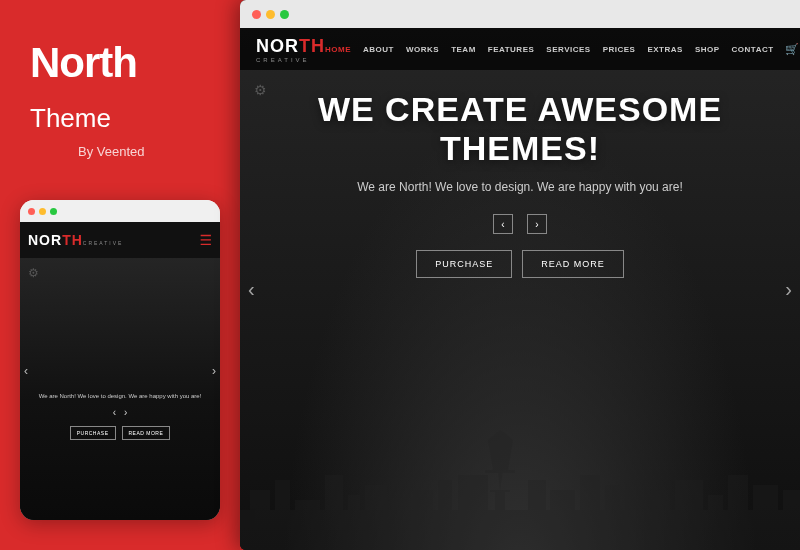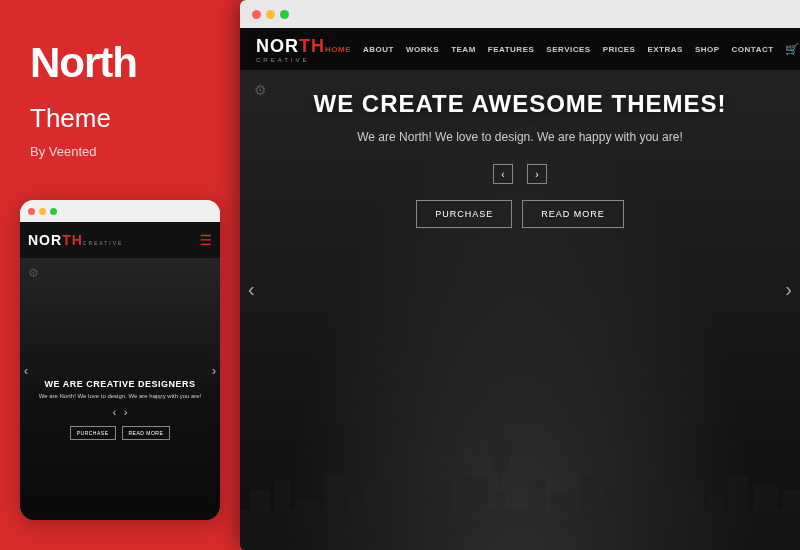--- a/index.html
+++ b/index.html
@@ -35,20 +35,21 @@
       font-size: 26px;
       font-weight: 400;
       color: #fff;
       margin-top: 17px;
     }
 
     .theme-by {
       font-size: 13px;
       color: rgba(255,255,255,0.8);
       margin-top: 10px;
+      margin-left: 48px;
     }
 
     
     .mobile-mockup {
       position: absolute;
       left: 20px;
       top: 200px;
       width: 200px;
       height: 320px;
       background: #fff;
@@ -339,21 +340,21 @@
     }
 
     .desktop-hero-content {
       position: relative;
       z-index: 5;
       text-align: center;
       margin-top: 20px;
     }
 
     .desktop-hero-heading {
-      font-size: 24px;
+      font-size: 34px;
       font-weight: 900;
       color: #fff;
       text-transform: uppercase;
       letter-spacing: 1px;
       margin-bottom: 12px;
       text-shadow: 0 2px 8px rgba(0,0,0,0.5);
     }
 
     .desktop-hero-sub {
       font-size: 12px;
@@ -441,21 +442,20 @@
             <span class="mobile-logo-nor">NOR</span><span class="mobile-logo-th">TH</span>
           </div>
           <span class="mobile-logo-creative">CREATIVE</span>
         </div>
         <div class="mobile-hamburger">☰</div>
       </div>
       <div class="mobile-gear-icon">⚙</div>
       <div class="mobile-prev-arrow">‹</div>
       <div class="mobile-next-arrow">›</div>
       <div class="mobile-hero-text">
-        <div class="mobile-hero-heading">WE ARE CREATIVE DESIGNERS</div>
         <div class="mobile-hero-sub">We are North! We love to design. We are happy with you are!</div>
         <div class="mobile-slide-arrows">
           <span class="mobile-slide-arrow">‹</span>
           <span class="mobile-slide-arrow">›</span>
         </div>
         <div class="mobile-buttons">
           <button class="mobile-btn">PURCHASE</button>
           <button class="mobile-btn">READ MORE</button>
         </div>
       </div>

